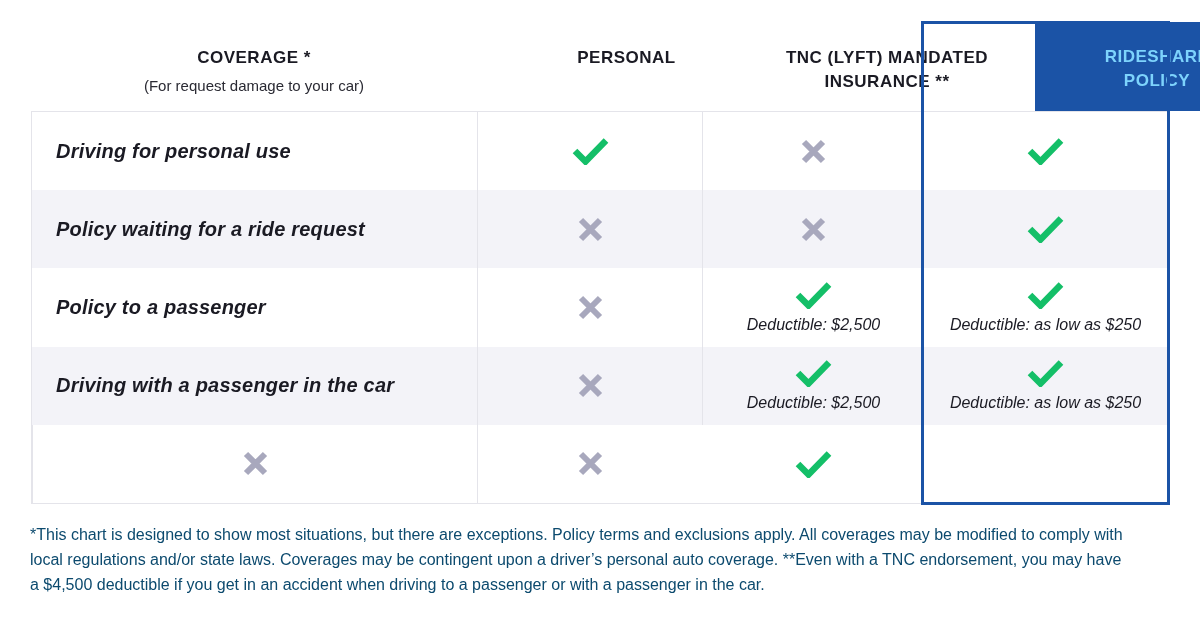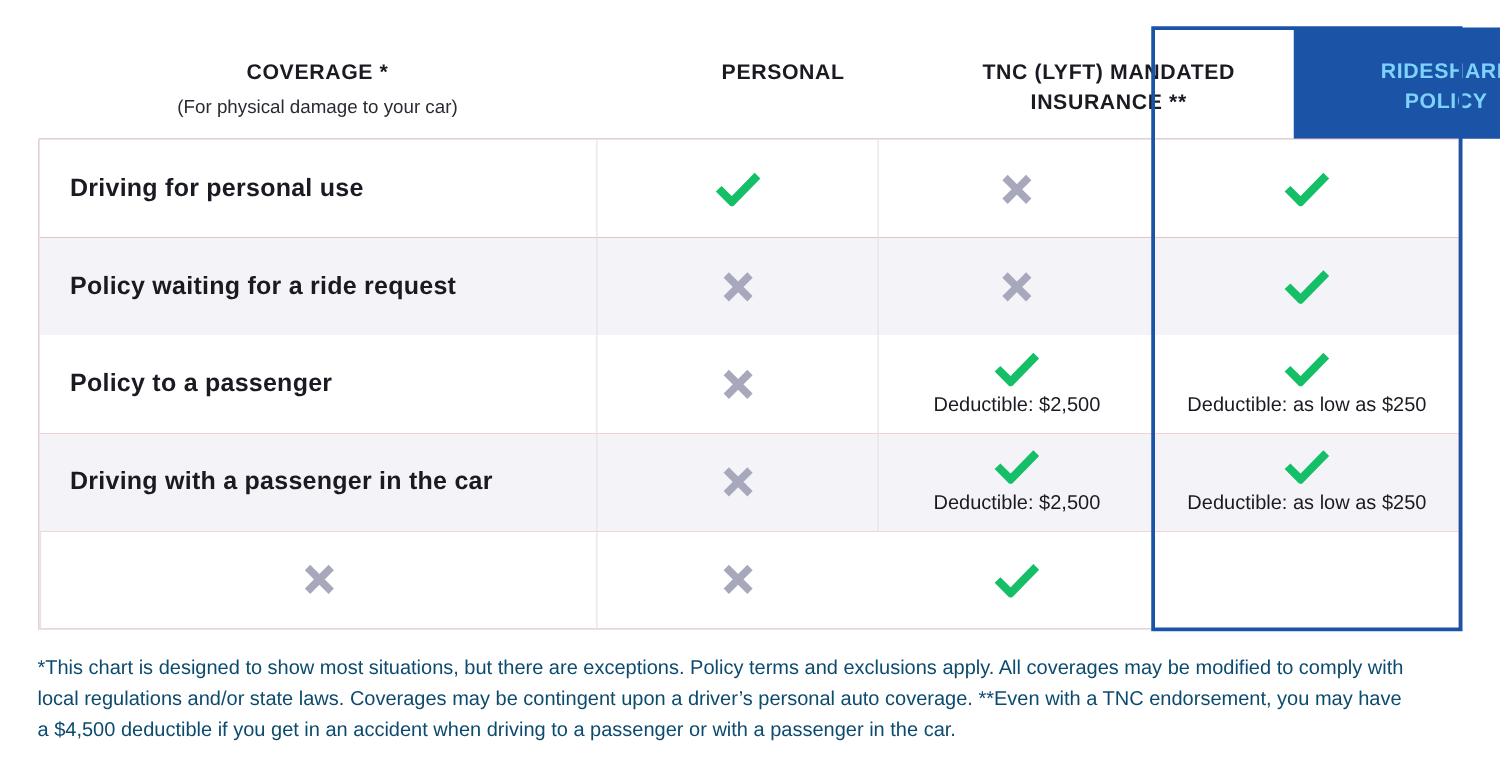--- a/index.html
+++ b/index.html
@@ -54,20 +54,21 @@
   }
   .blue-head .h-title { color: #7dd3fc; }
 
   
   .tbody {
     position: absolute;
     left: 31px; top: 111px;
     width: 1137px;
     border: 1px solid #e4e4ea;
     background: #b91c1c;
+    font-style: italic;
   }
   .row {
     display: grid;
     grid-template-columns: 445px 225px 222px 243px;
     height: 78.2px;
     background: #ffffff;
   }
   .row.alt { background: #f3f3f8; }
   .cell {
     display: flex;
@@ -113,21 +114,21 @@
   .footnote div { white-space: nowrap; }
 </style>
 </head>
 <body>
 
 <div class="canvas">
 
   <div class="thead">
     <div class="th">
       <div class="h-title h-first">COVERAGE *</div>
-      <div class="h-sub">(For physical damage to your car)</div>
+      <div class="h-sub">(For request damage to your car)</div>
     </div>
     <div class="th">
       <div class="h-title h-first">PERSONAL</div>
     </div>
     <div class="th">
       <div class="h-title h-first">TNC (LYFT) MANDATED</div>
       <div class="h-title">INSURANCE **</div>
     </div>
     <div class="th th-rideshare">
       <div class="blue-head">

